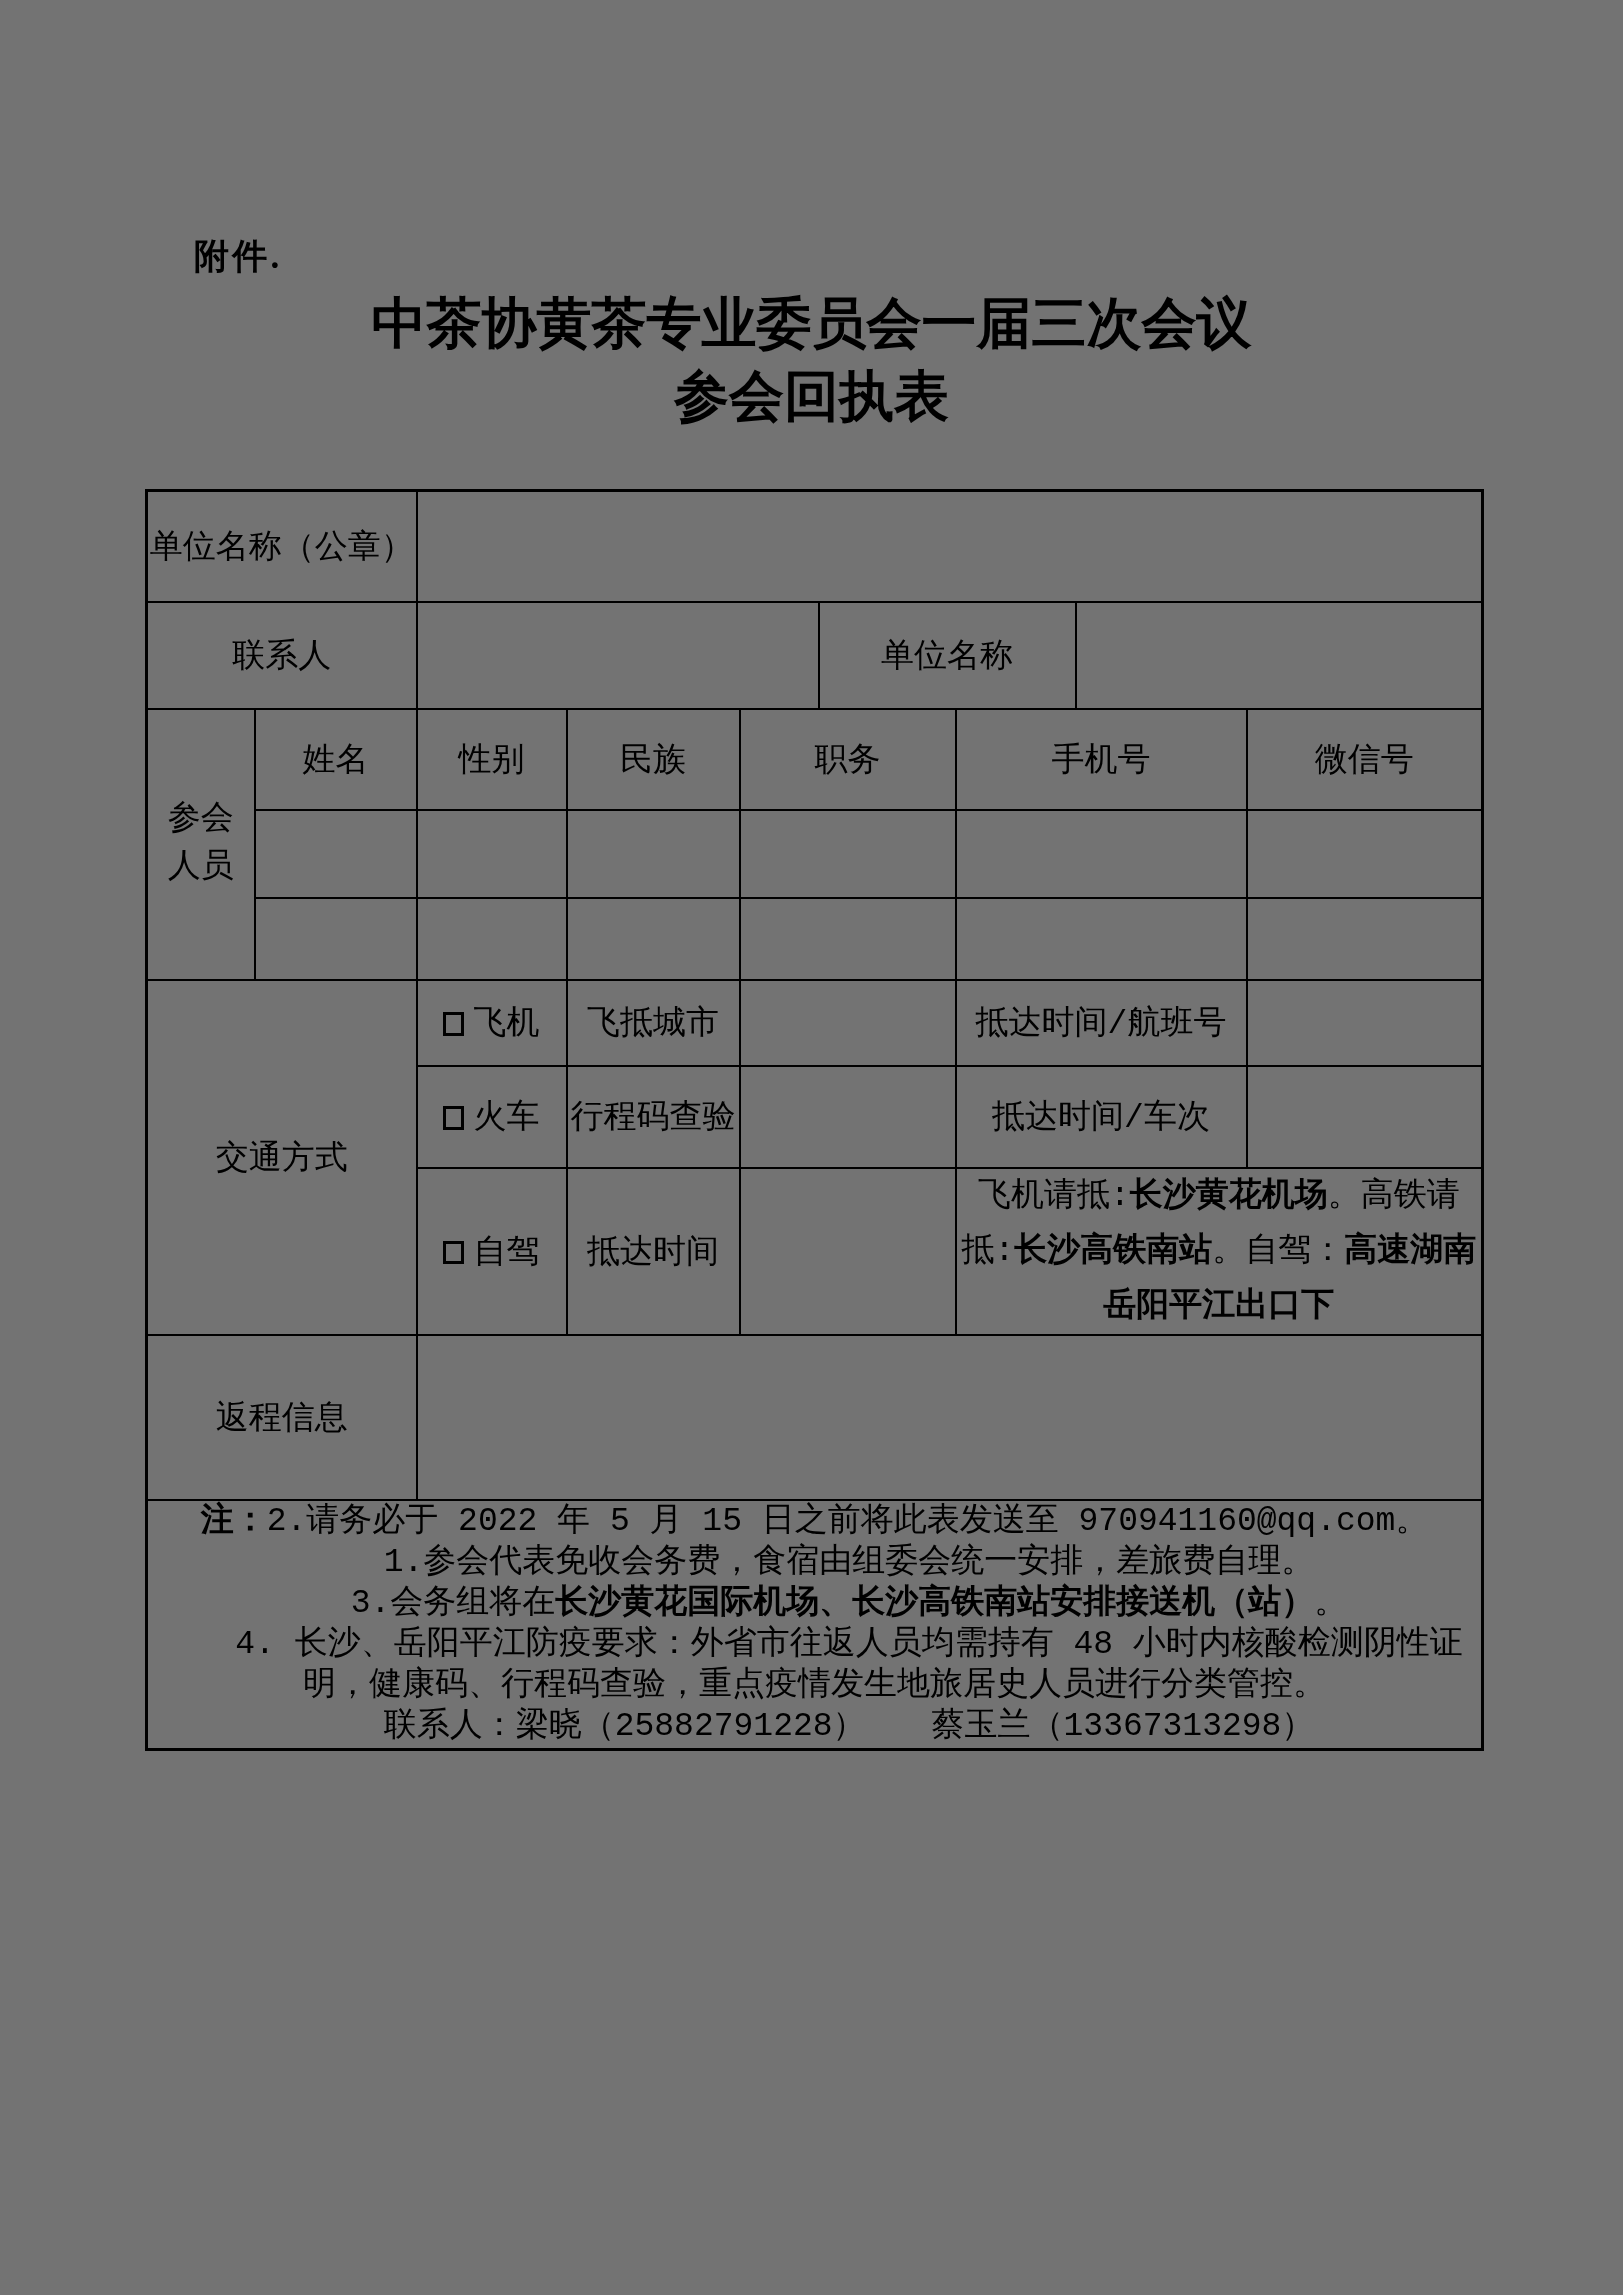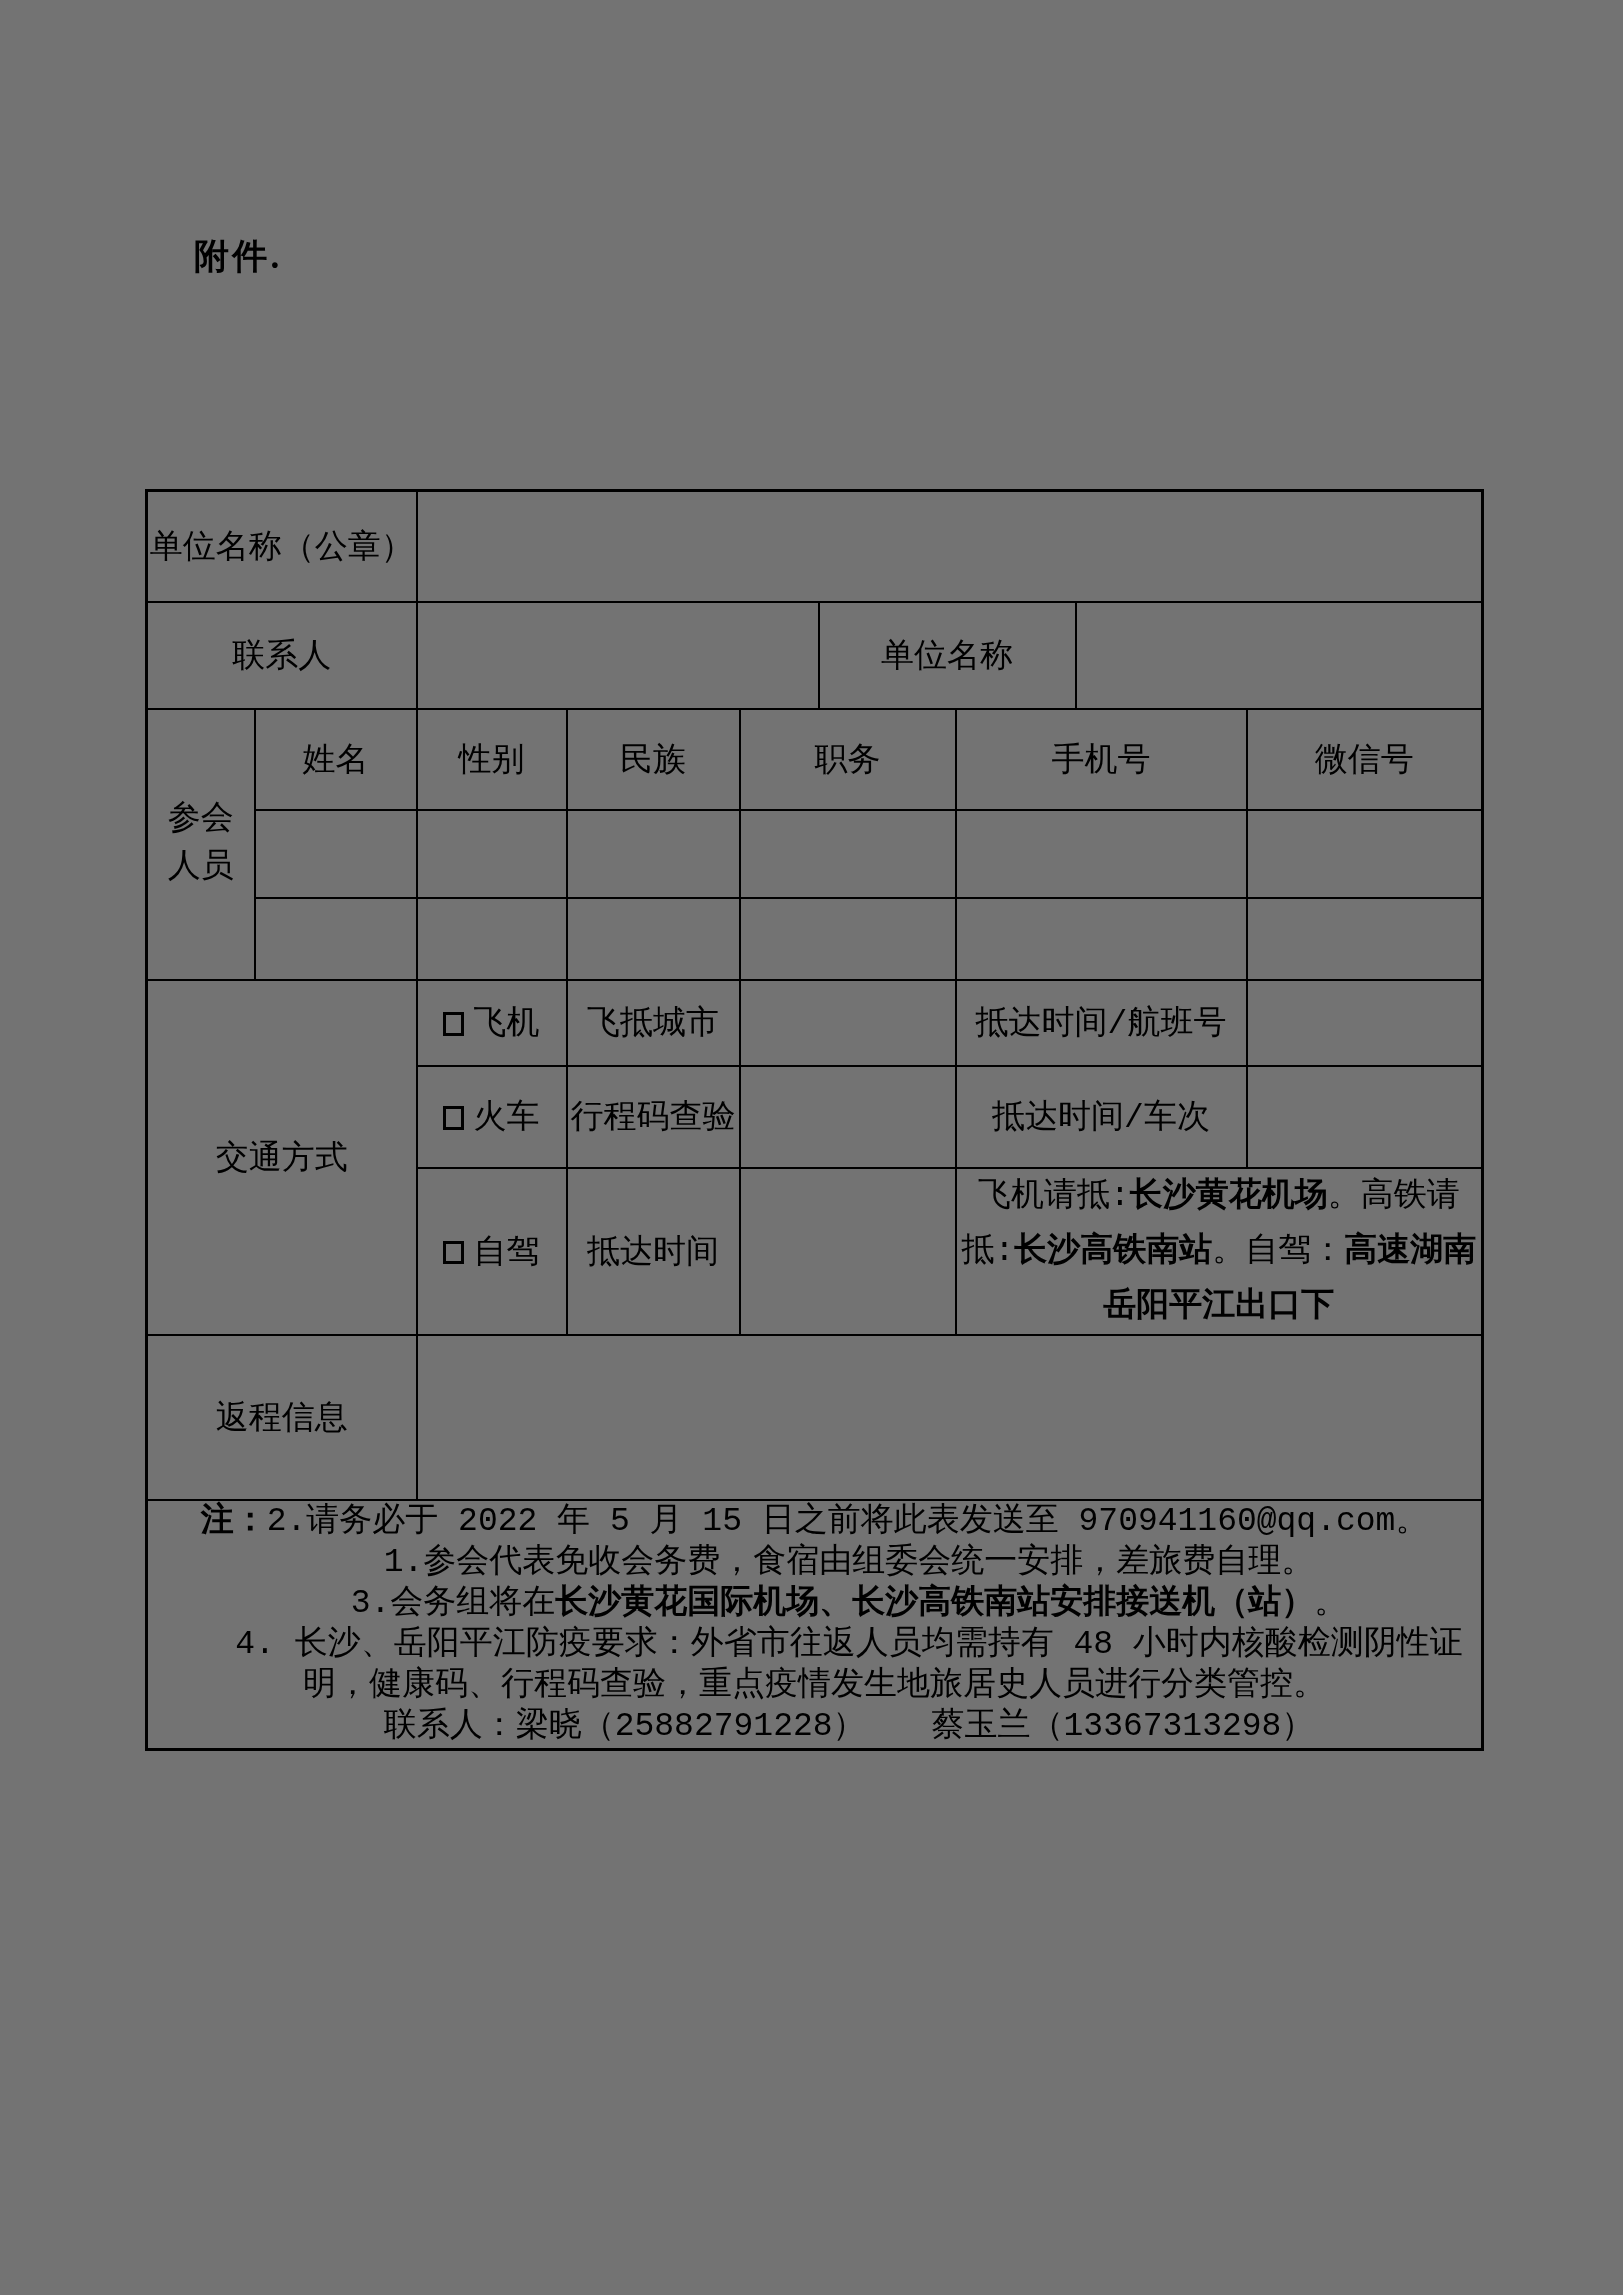--- a/index.html
+++ b/index.html
@@ -79,20 +79,22 @@
   b { font-weight: bold; }
 </style>
 </head>
 <body>
 
 <div class="page">
 
   <div class="attachment">附件.</div>
 
   <div class="title-block">
+    <div>中茶协黄茶专业委员会一届三次会议</div>
+    <div>参会回执表</div>
   </div>
 
   <table class="form">
     <colgroup>
       <col style="width:108px">
         <col style="width:162px">
         <col style="width:150px">
       <col style="width:173px">
         <col style="width:79px">
         <col style="width:137px">

